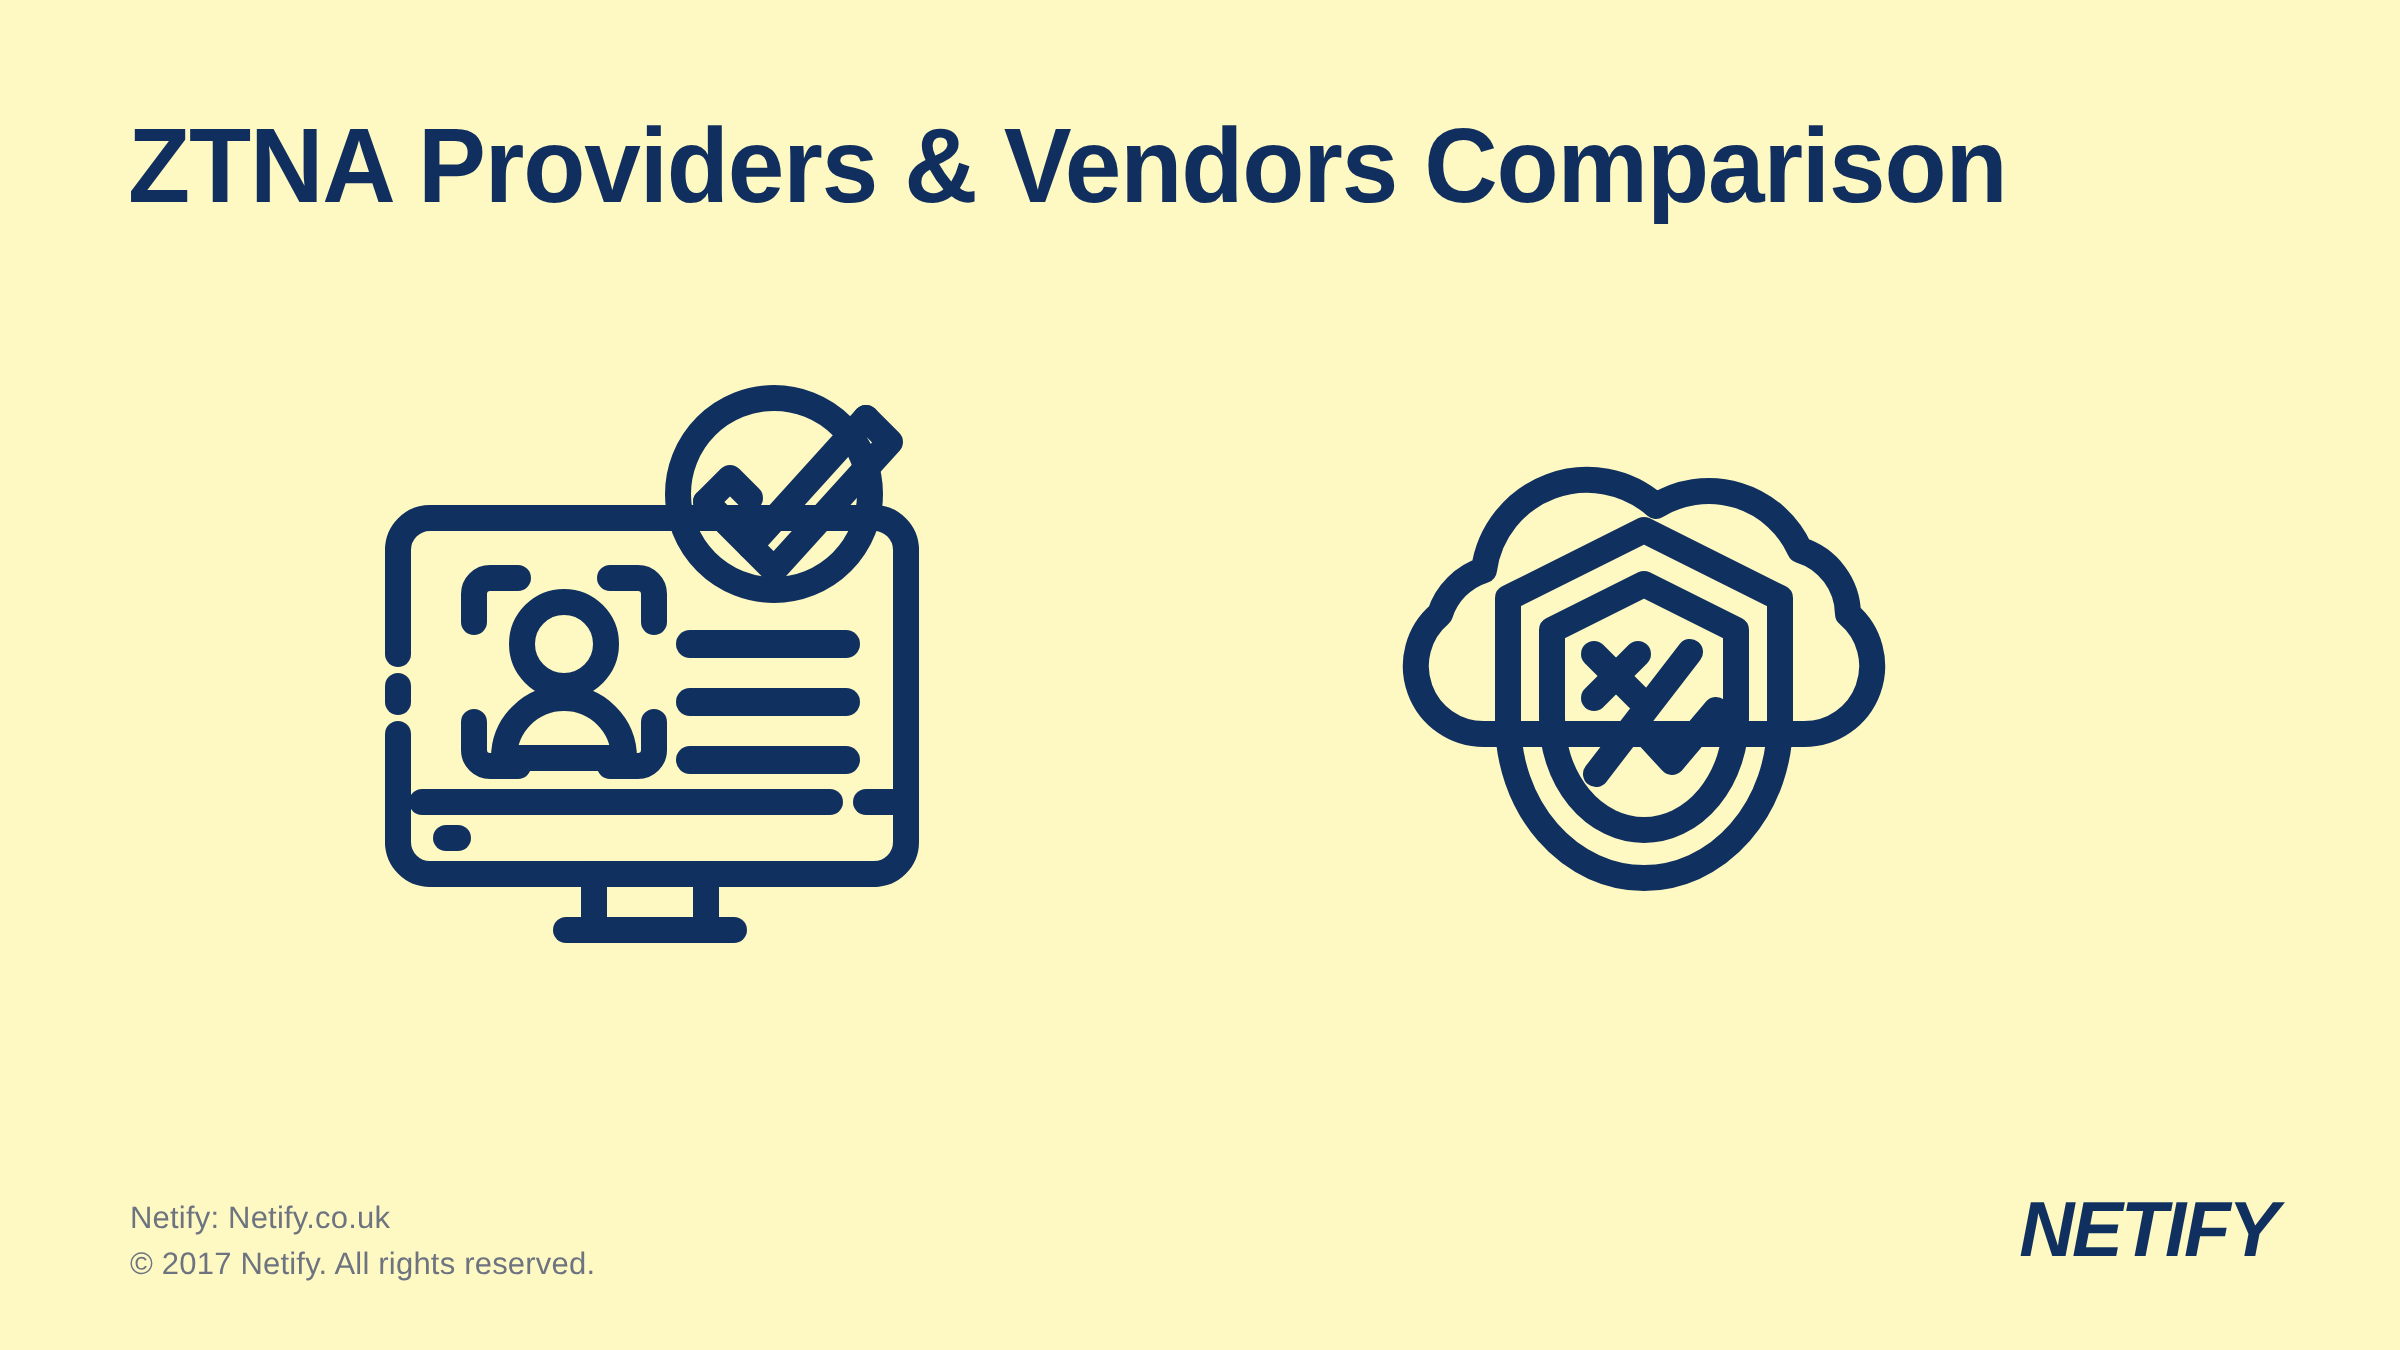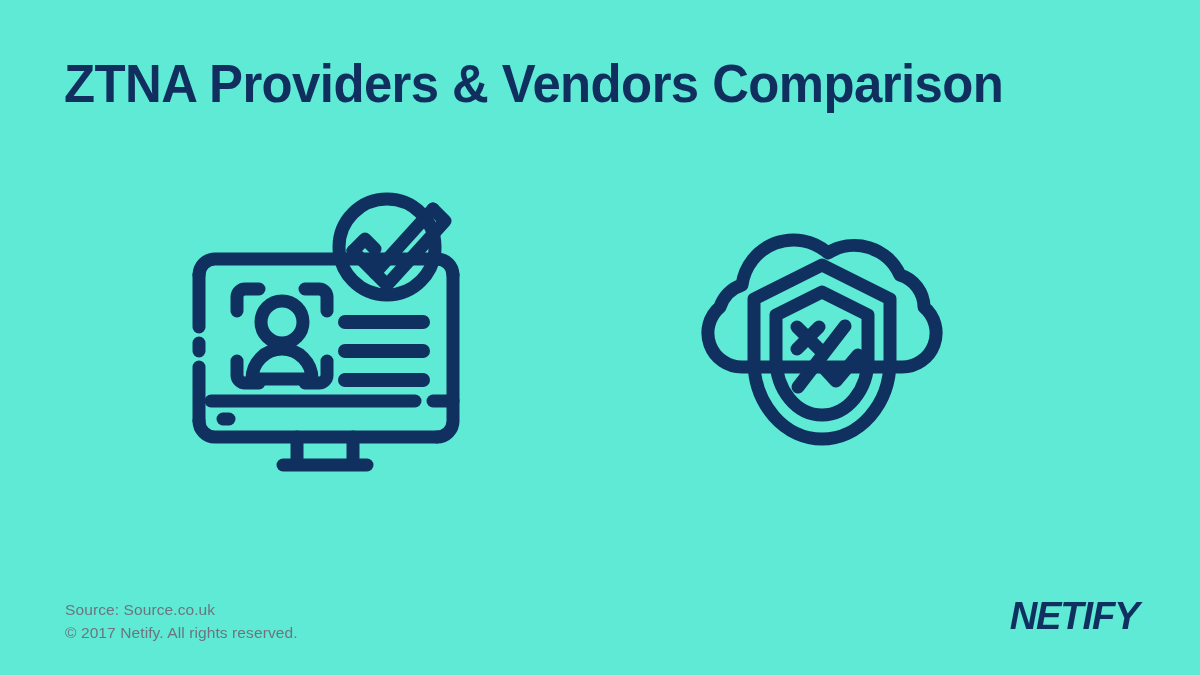--- a/index.html
+++ b/index.html
@@ -12,21 +12,21 @@
     height: 675px;
     background: #f4f4f4;
     font-family: "Liberation Sans", sans-serif;
     overflow: hidden;
   }
 
   .slide {
     position: relative;
     width: 1200px;
     height: 675px;
-    background: #5eead4;
+    background: #fef9c3;
     box-sizing: border-box;
   }
 
   
   .title {
     position: absolute;
     left: 64px;
     top: 54px;
     width: 1060px;
     margin: 0;
@@ -179,19 +179,19 @@
 
         <path d="M173 151 L126 212" stroke-width="13"></path>
 
         <path d="M152 193 L164 206 L186 180" stroke-width="13"></path>
       </svg>
     </div>
 
   </div>
 
   <div class="footer-source">
-    <span class="line">Source: Source.co.uk</span>
+    <span class="line">Netify: Netify.co.uk</span>
     <span class="line">© 2017 Netify. All rights reserved.</span>
   </div>
 
   <div class="logo">NETIFY</div>
 
 </div>
 
 </body></html>

